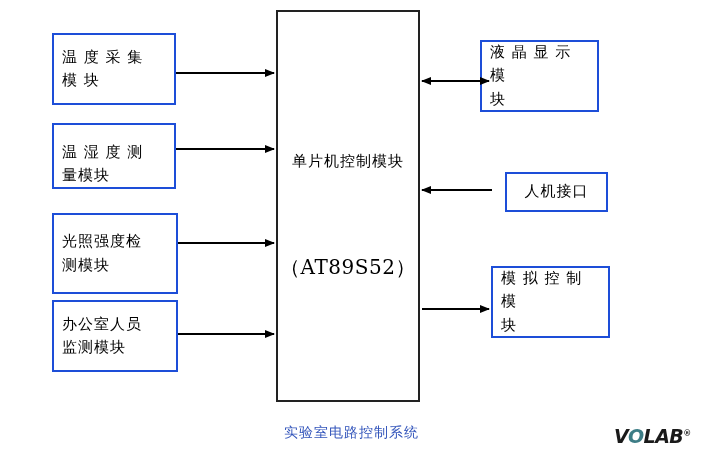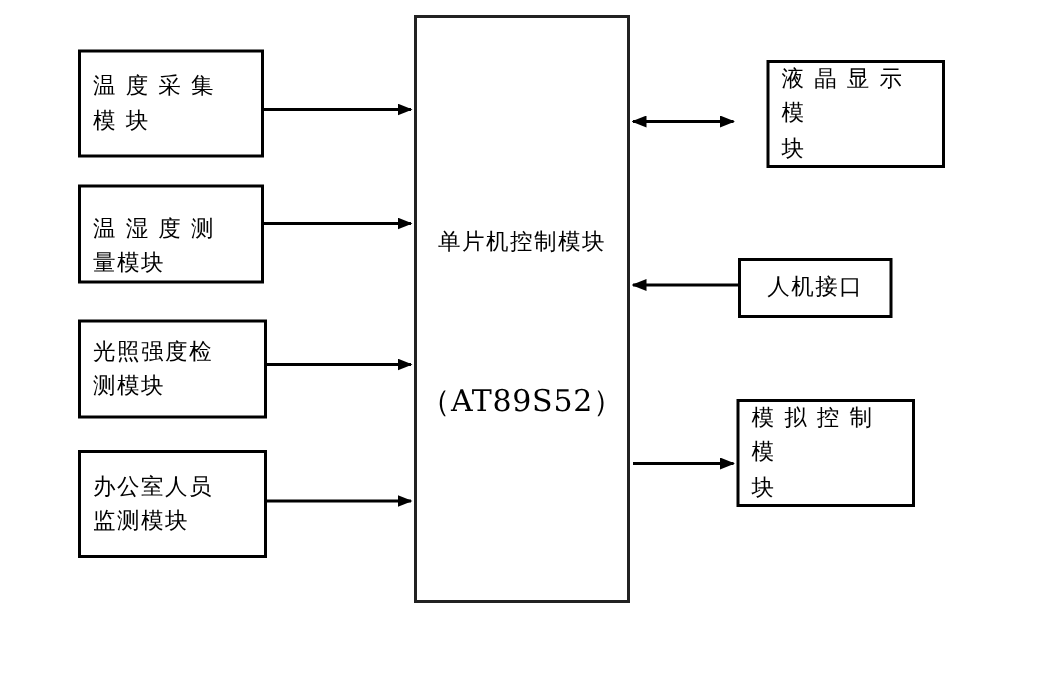--- a/index.html
+++ b/index.html
@@ -14,21 +14,21 @@
     position: relative;
     width: 703px;
     height: 452px;
     background: #ffffff;
     overflow: hidden;
   }
   .box {
     position: absolute;
     box-sizing: border-box;
     background: #ffffff;
-    border: 2px solid #000000;
+    border: 2px solid #1d4ed8;
     display: flex;
     align-items: center;
     justify-content: center;
     text-align: center;
     color: #000000;
     font-family: "DejaVu Sans", "Liberation Sans", sans-serif;
     font-size: 15px;
     line-height: 1.55;
     letter-spacing: 1px;
     padding: 0 8px;
@@ -109,41 +109,41 @@
   <div class="box" style="left:52px; top:33px; width:124px; height:72px;">
     <span class="txt">温 度 采 集
 模 块</span>
   </div>
 
   <div class="box" style="left:52px; top:123px; width:124px; height:66px;align-items:flex-end;">
     <span class="txt">温 湿 度 测
 量模块</span>
   </div>
 
-  <div class="box" style="left:52px; top:213px; width:126px; height:66px;">
+  <div class="box" style="left:52px; top:213px; width:126px; height:81px;">
     <span class="txt">光照强度检
 测模块</span>
   </div>
 
   <div class="box" style="left:52px; top:300px; width:126px; height:72px;">
     <span class="txt">办公室人员
 监测模块</span>
   </div>
 
   <div class="box mcu" style="left:276px; top:10px; width:144px; height:392px;">
     <span class="mcu-line-1">单片机控制模块</span>
     <span class="mcu-line-2">（AT89S52）</span>
   </div>
 
-  <div class="box" style="left:511px; top:40px; width:119px; height:72px;">
+  <div class="box" style="left:480px; top:40px; width:119px; height:72px;">
     <span class="txt">液 晶 显 示 模
 块</span>
   </div>
 
-  <div class="box" style="left:492px; top:172px; width:103px; height:40px;">
+  <div class="box" style="left:505px; top:172px; width:103px; height:40px;">
     <span class="txt" style="text-align:center;">人机接口</span>
   </div>
 
   <div class="box" style="left:491px; top:266px; width:119px; height:72px;">
     <span class="txt">模 拟 控 制 模
 块</span>
   </div>
 
   <svg class="conn" style="left:0; top:0;" width="703" height="452">
     <defs>
@@ -164,15 +164,19 @@
     <line x1="178" y1="334" x2="274" y2="334" stroke="#000000" stroke-width="2" marker-end="url(#arrowR)"></line>
 
     <line x1="432" y1="81" x2="489" y2="81" stroke="#000000" stroke-width="2" marker-end="url(#arrowR)"></line>
     <line x1="432" y1="81" x2="422" y2="81" stroke="#000000" stroke-width="2" marker-end="url(#arrowL)"></line>
 
     <line x1="492" y1="190" x2="422" y2="190" stroke="#000000" stroke-width="2" marker-end="url(#arrowL)"></line>
 
     <line x1="422" y1="309" x2="489" y2="309" stroke="#000000" stroke-width="2" marker-end="url(#arrowR)"></line>
   </svg>
 
+  <div class="caption">实验室电路控制系统</div>
 
+  <div class="logo">
+    <span>V</span><span class="o">O</span><span>LAB</span><span class="reg">®</span>
+  </div>
 
 </div>
 
 </body></html>

